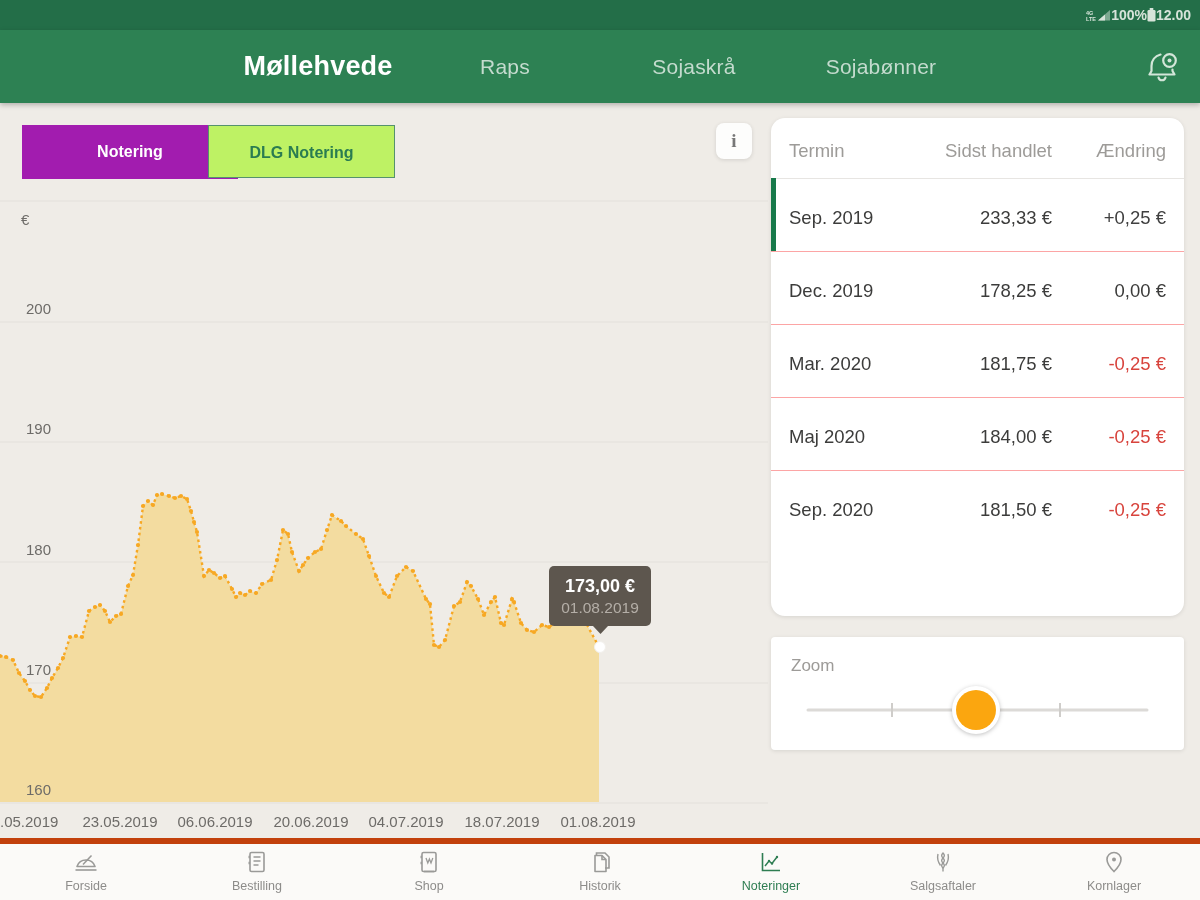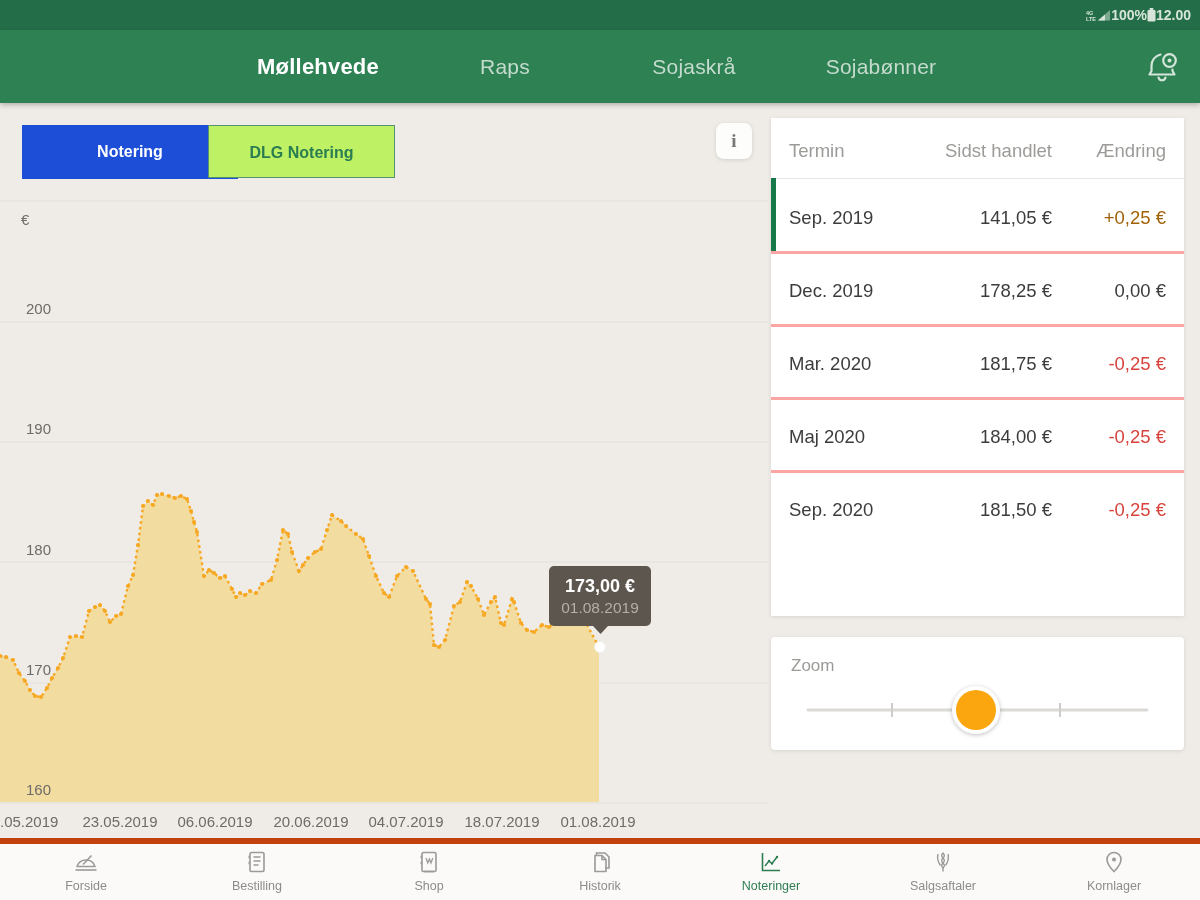--- a/index.html
+++ b/index.html
@@ -4,34 +4,34 @@
 <style>
   html,body{margin:0;padding:0;}
   body{width:1200px;height:900px;background:#efece7;font-family:"Liberation Sans",sans-serif;position:relative;overflow:hidden;}
   .abs{position:absolute;}
   
   #status{left:0;top:0;width:1200px;height:30px;background:#236e48;color:#e8f1ea;}
   #statusright{right:9px;top:4px;height:22px;display:flex;align-items:center;font-size:14px;font-weight:bold;color:#d7e4da;}
   
   #appbar{left:0;top:30px;width:1200px;height:73px;background:#2d8153;box-shadow:0 2px 5px rgba(0,0,0,0.25);}
   .tab{position:absolute;top:0;height:73px;line-height:73px;text-align:center;font-size:21px;color:#c4dbce;letter-spacing:.2px;}
-  .tab.sel{color:#ffffff;font-weight:bold;font-size:22px;}
-  
-  #btnNot{left:22px;top:125px;width:216px;height:54px;background:#1d4ed8;color:#fff;font-weight:bold;font-size:16px;text-align:center;line-height:54px;}
+  .tab.sel{color:#ffffff;font-weight:bold;font-size:27px;}
+  
+  #btnNot{left:22px;top:125px;width:216px;height:54px;background:#a21caf;color:#fff;font-weight:bold;font-size:16px;text-align:center;line-height:54px;}
   #btnDLG{left:208px;top:125px;width:187px;height:53px;background:#bef264;border:1px solid #55926e;color:#2a7c51;font-weight:bold;font-size:16px;text-align:center;line-height:53px;box-sizing:border-box;}
   #btnInfo{left:716px;top:123px;width:36px;height:36px;background:#fdfdfc;border-radius:8px;box-shadow:0 1px 4px rgba(0,0,0,0.12);text-align:center;line-height:36px;font-family:"Liberation Serif",serif;font-weight:bold;font-size:19px;color:#777;}
   
-  #card1{left:771px;top:118px;width:413px;height:498px;background:#fff;border-radius:0;box-shadow:0 1px 4px rgba(0,0,0,0.10);}
+  #card1{left:771px;top:118px;width:413px;height:498px;background:#fff;border-radius:14px;box-shadow:0 1px 4px rgba(0,0,0,0.10);}
   .hdr{position:absolute;top:0;left:0;width:100%;height:60px;border-bottom:1px solid #e7e5e2;color:#9d9b98;font-size:18.5px;}
   .row{position:absolute;left:0;width:100%;height:73px;font-size:18.5px;color:#3c3c3b;}
-  .rowline{border-bottom:3px solid #fca5a5;}
+  .rowline{border-bottom:1px solid #fca5a5;}
   .cL{position:absolute;left:18px;top:3px;height:100%;display:flex;align-items:center;}
   .cM{position:absolute;right:132px;top:3px;height:100%;display:flex;align-items:center;}
   .cR{position:absolute;right:18px;top:3px;height:100%;display:flex;align-items:center;}
-  .green{color:#a16207;text-align:right;}
+  .green{color:#404040;text-align:right;}
   .red{color:#d8443d;}
   #greenbar{left:0;top:60px;width:5px;height:74px;background:#17794a;border-radius:0 0 0 0;}
   
   #card2{left:771px;top:637px;width:413px;height:113px;background:#fff;border-radius:4px;box-shadow:0 1px 4px rgba(0,0,0,0.10);}
   #zoomlbl{left:20px;top:19px;font-size:17px;color:#9d9b98;position:absolute;}
   
   #bottomnav{left:0;top:838px;width:1200px;height:62px;background:#fbfaf8;border-top:6px solid #c2410c;box-sizing:border-box;}
   .nav{position:absolute;top:0;width:120px;margin-left:-60px;text-align:center;}
   .nav .ic{margin-top:5px;height:26px;}
   .nav .lb{font-size:12.5px;color:#8d8c8a;margin-top:4px;}
@@ -210,21 +210,21 @@
 <div id="btnInfo" class="abs">i</div>
 <div id="card1" class="abs">
   <div class="hdr">
     <span class="cL">Termin</span>
       <span class="cM">Sidst handlet</span>
       <span class="cR">Ændring</span>
   </div>
   <div id="greenbar" class="abs"></div>
   <div class="row rowline" style="top:60px;">
       <span class="cL">Sep. 2019</span>
-      <span class="cM">141,05 €</span>
+      <span class="cM">233,33 €</span>
       <span class="cR green">+0,25 €</span>
     </div>
   <div class="row rowline" style="top:133px;">
       <span class="cL">Dec. 2019</span>
       <span class="cM">178,25 €</span>
       <span class="cR">0,00 €</span>
     </div>
   <div class="row rowline" style="top:206px;">
       <span class="cL">Mar. 2020</span>
       <span class="cM">181,75 €</span>

